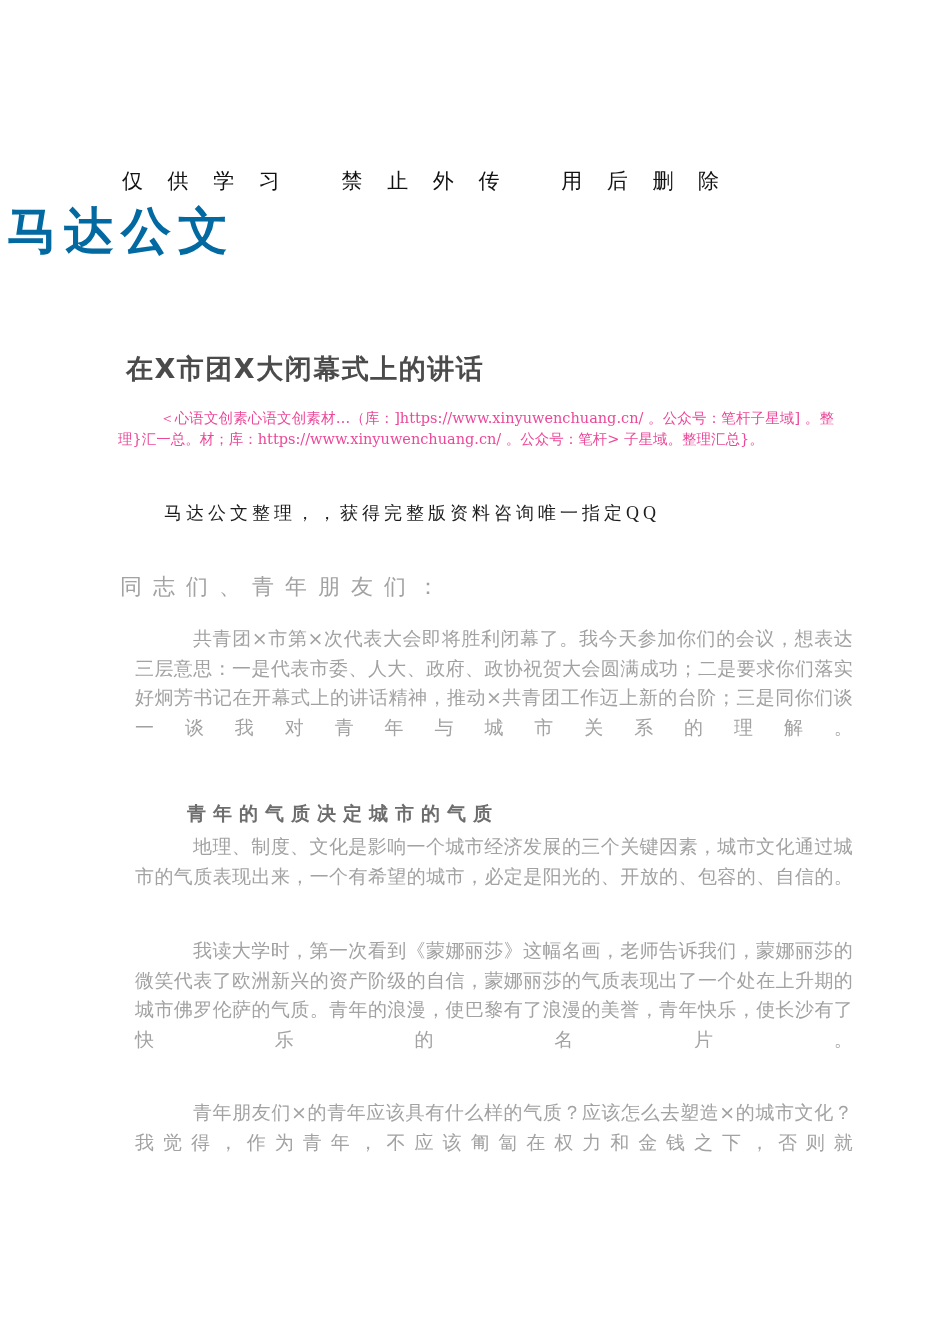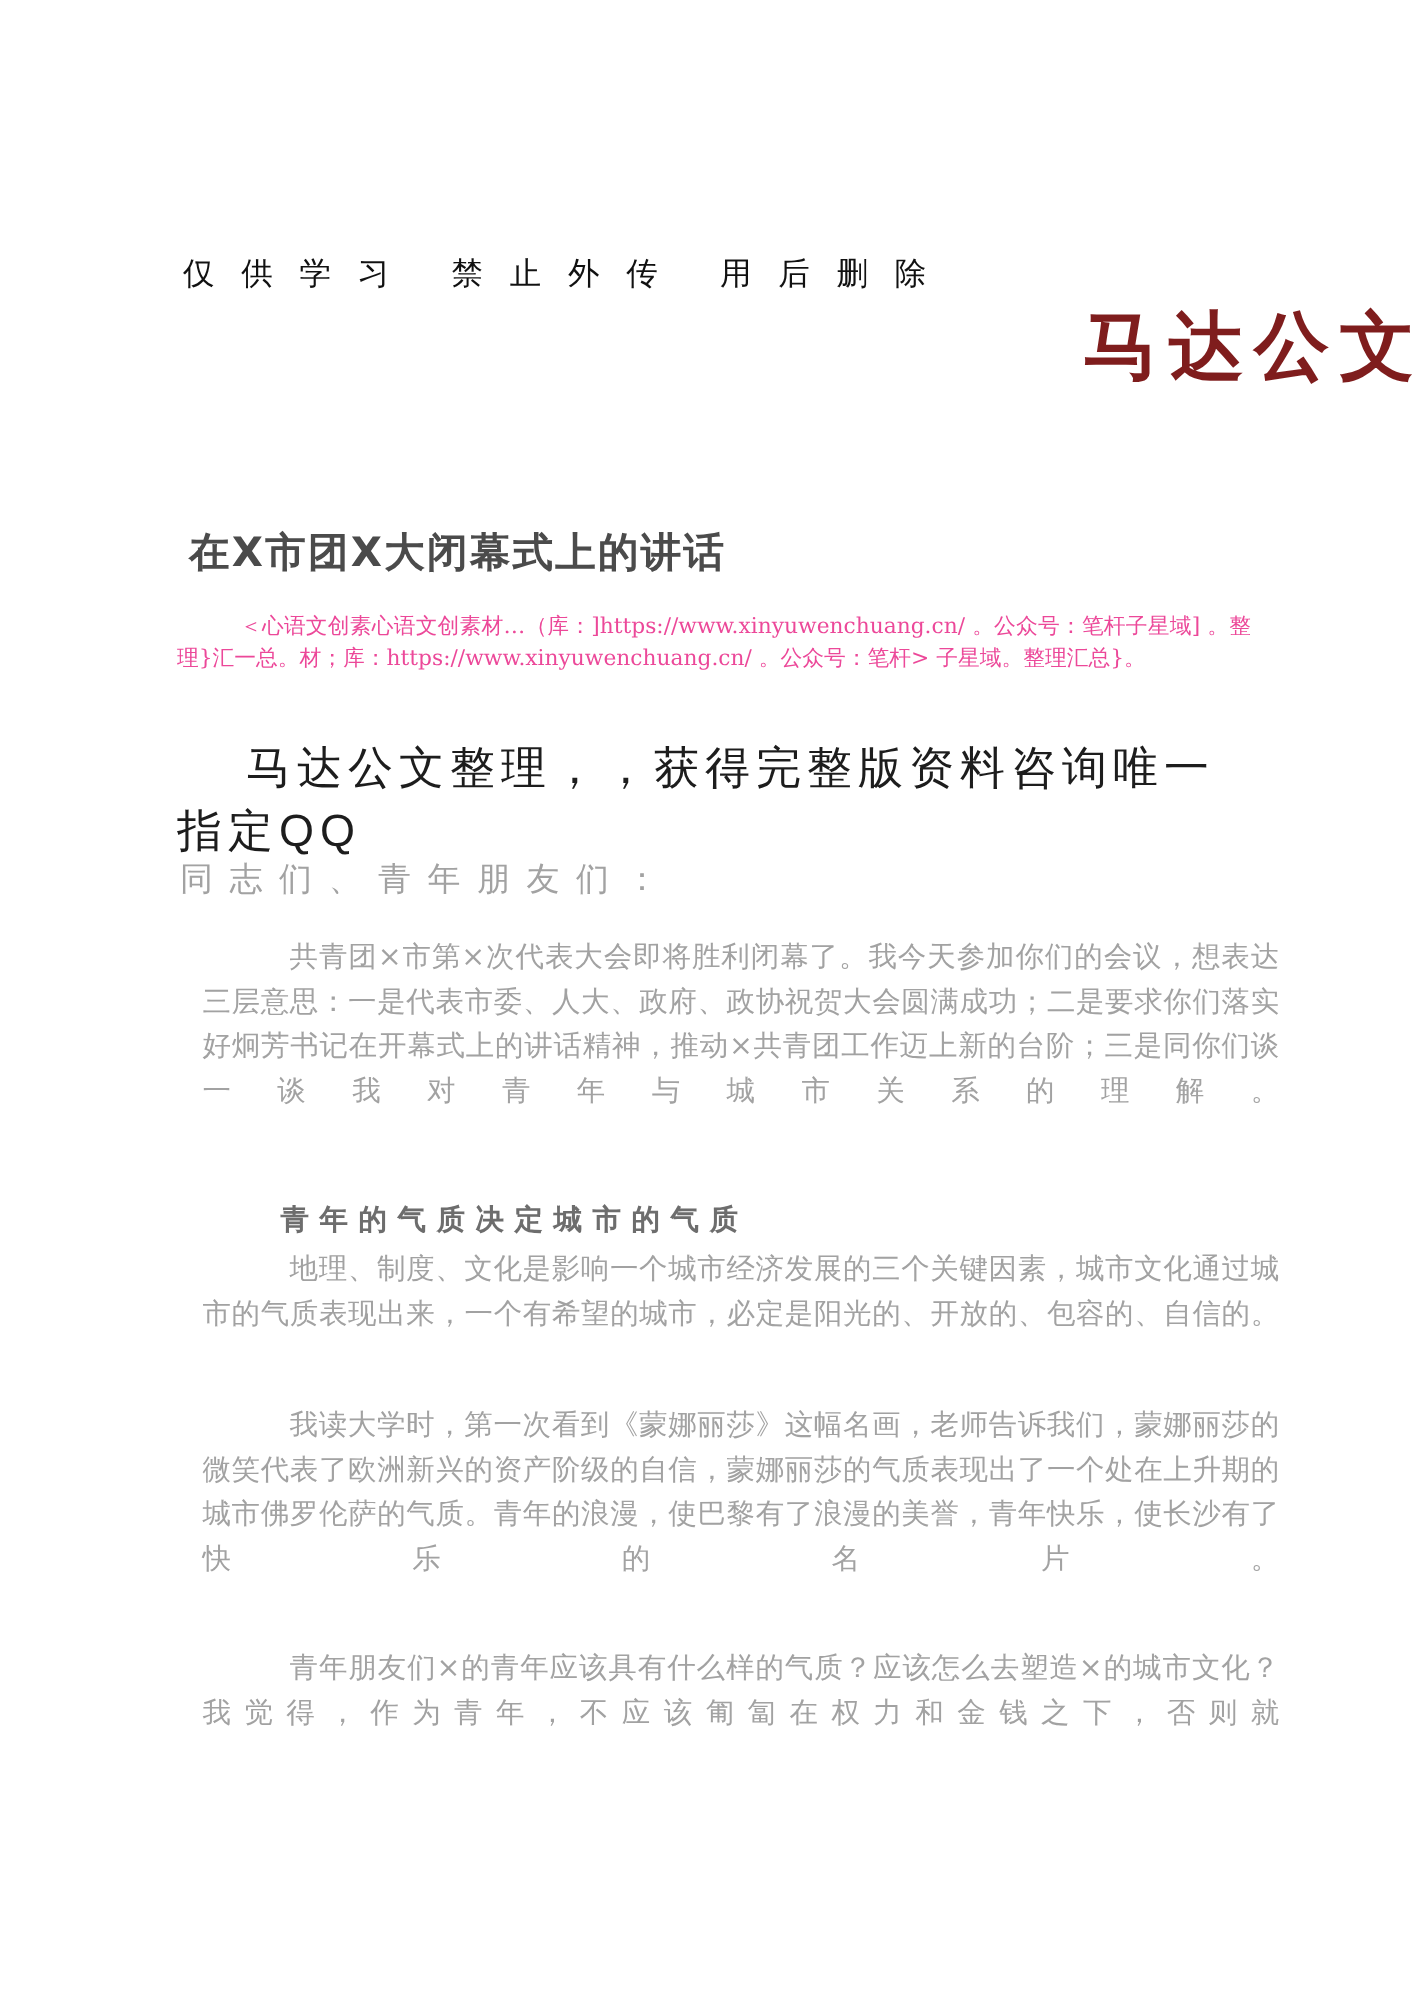--- a/index.html
+++ b/index.html
@@ -26,36 +26,36 @@
   
   .wm-block {
     position: absolute;
     left: 0;
     top: 168px;
     width: 950px;
   }
   .wm-notice {
     margin: 0;
     padding: 0 0 0 122px;
-    font-family: Liberation Sans, sans-serif;
+    font-family: Liberation Mono, monospace;
     font-size: 21px;
     line-height: 30px;
     color: #111111;
     letter-spacing: 6px;
     white-space: pre;
   }
   .wm-brand {
     margin: 0;
     padding: 0;
-    text-align: right;
+    text-align: left;
     font-family: "DejaVu Serif", "Liberation Serif", serif;
     font-weight: 700;
     font-size: 50px;
     line-height: 66px;
-    color: #7f1d1d;
+    color: #0369a1;
     letter-spacing: 7px;
     text-indent: 7px;
   }
 
   
   .doc-title {
     position: absolute;
     left: 126px;
     top: 350px;
     margin: 0;
@@ -84,22 +84,22 @@
     word-break: break-all;
   }
 
   
   .promo {
     position: absolute;
     left: 118px;
     top: 492px;
     width: 720px;
     margin: 0;
-    font-family: Liberation Sans, sans-serif;
-    font-size: 30px;
+    font-family: Liberation Serif, serif;
+    font-size: 18px;
     line-height: 42px;
     color: #1d1d1d;
     letter-spacing: 4px;
     text-indent: 46px;
   }
 
   
   .salutation {
     position: absolute;
     left: 120px;

